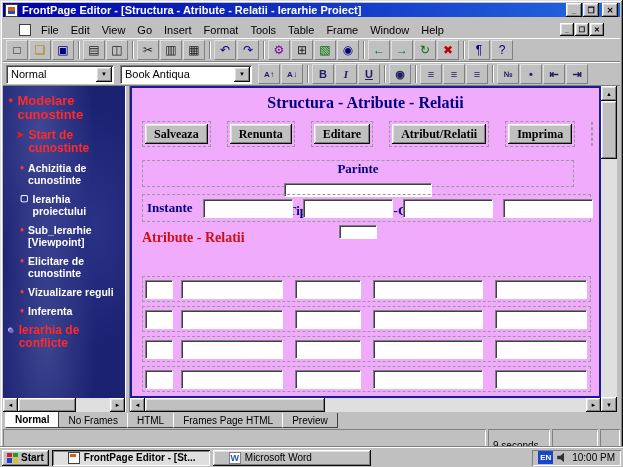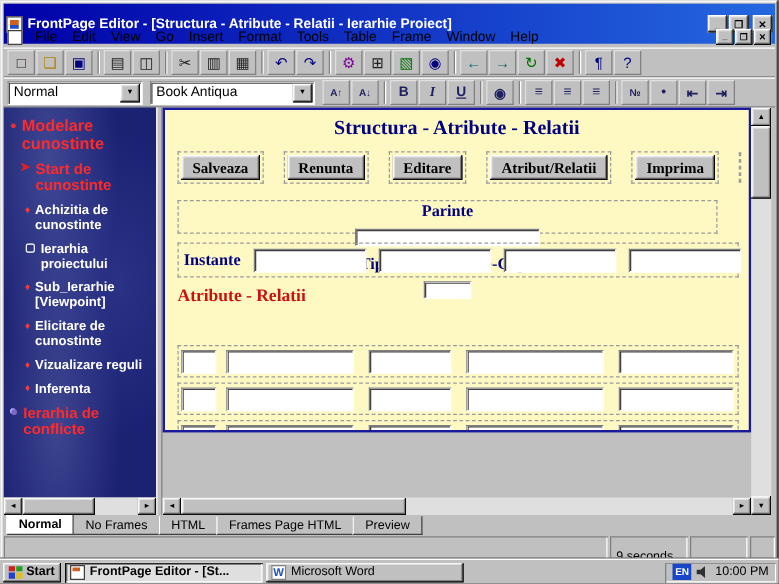--- a/index.html
+++ b/index.html
@@ -11,31 +11,31 @@
   }
   
   .b3 { background:#c0c0c0; box-shadow: inset -1px -1px #0a0a0a, inset 1px 1px #ffffff, inset -2px -2px #808080, inset 2px 2px #dfdfdf; }
   .sunkp { box-shadow: inset 1px 1px #808080, inset -1px -1px #ffffff; }
   .tin { height:19px; background:#fff; border:1px solid #808080; border-right-color:#fff; border-bottom-color:#fff; box-shadow: inset 1px 1px #404040; font-family:"Liberation Sans",sans-serif; font-size:11px; padding:0 2px; }
 
   
   .appwin { position:absolute; left:0; top:0; width:623px; height:448px; background:#c0c0c0;
     box-shadow: inset -1px -1px #0a0a0a, inset 1px 1px #dfdfdf, inset -2px -2px #808080, inset 2px 2px #ffffff; }
 
-  .titlebar { position:absolute; left:3px; top:3px; right:3px; height:32px;
+  .titlebar { position:absolute; left:3px; top:3px; right:3px; height:14px;
     background:linear-gradient(90deg,#0000a8,#2468e0); display:flex; align-items:center; padding:0 2px; }
   .app-ico { width:13px; height:13px; background:#fff; border:1px solid #404040; position:relative; flex:0 0 auto; }
   .app-ico::after { content:""; position:absolute; left:2px; top:2px; width:7px; height:4px; background:#d06020; }
   .app-ico::before { content:""; position:absolute; left:2px; bottom:2px; width:7px; height:3px; background:#2050c8; }
   .title-text { color:#fff; font-weight:bold; font-size:11px; margin-left:4px; flex:1; white-space:nowrap; overflow:hidden; }
   .tb-btns { display:flex; gap:1px; }
   .wbtn { width:16px; height:14px; display:flex; align-items:center; justify-content:center; font-size:8px; font-weight:bold; color:#000; font-family:"Liberation Sans",sans-serif; }
   .wbtn.gap { margin-left:2px; }
 
-  .menubar { position:absolute; left:3px; top:21px; right:3px; height:17px; display:flex; align-items:center; font-size:11px; padding:0 3px; }
+  .menubar { position:absolute; left:3px; top:21px; right:3px; height:17px; display:flex; align-items:center; font-size:11px; padding:0 16px; }
   .mdi-ico { width:12px; height:12px; background:#fff; border:1px solid #404040; margin-right:4px; }
   .menu-item { padding:1px 6px; cursor:default; }
   .menu-right { margin-left:auto; display:flex; gap:1px; }
   .mbtn { width:14px; height:13px; display:flex; align-items:center; justify-content:center; font-size:7px; font-weight:bold; }
 
   .toolbar { position:absolute; left:3px; right:3px; display:flex; align-items:center; padding:0 3px;
     border-top:1px solid #ffffff; border-bottom:1px solid #808080; background:#c0c0c0; }
   .toolbar.t1 { top:38px; height:24px; }
   .toolbar.t2 { top:62px; height:24px; }
   .tbtn { width:22px; height:20px; display:flex; align-items:center; justify-content:center; font-size:12px; color:#1a1a60;
@@ -70,21 +70,21 @@
   .ind1 { margin-left:8px; }
   .blt-dot { color:#e83030; font-size:9px; line-height:13px; }
   .blt-arrow { color:#e02020; font-size:10px; line-height:12px; }
   .blt-diamond { color:#ff3838; font-size:8px; line-height:11px; }
   .blt-page { color:#ffffff; font-size:9px; line-height:11px; }
   .blt-sphere { color:#7a68c8; font-size:11px; line-height:12px; text-shadow: -1px -1px 0 #b8b0ff; }
 
   .divider { position:absolute; left:125px; top:86px; width:5px; height:326px; background:#c0c0c0;
     border-left:1px solid #ffffff; border-right:1px solid #808080; }
 
-  .main-frame { position:absolute; left:130px; top:86px; width:471px; height:260px; background:#fef9c3;
+  .main-frame { position:absolute; left:130px; top:86px; width:471px; height:312px; background:#f0abfc;
     border:2px solid #1a1a9c; overflow:hidden; font-family:"Liberation Serif",serif; }
   .page-title { margin-top:6px; text-align:center; color:#000080; font-size:16px; font-weight:bold; }
   .dash-wrap { border:1px dashed #9a9a9a; padding:2px; display:flex; align-items:center; }
   .btn-row { position:absolute; left:10px; top:32px; right:6px; height:28px; display:flex; align-items:center; gap:16px; }
   .fbtn { height:20px; font-family:"Liberation Serif",serif; font-size:12px; font-weight:bold; color:#000;
     display:flex; align-items:center; padding:0 9px; white-space:nowrap; }
   .dash-box { height:24px; border:1px dashed #9a9a9a; }
   .dash-fill { flex:1; }
   .dash-sm { width:34px; }
 
@@ -132,21 +132,21 @@
   .sp-main { flex:1; }
   .sp-sec { width:62px; }
   .sp-a { width:46px; } .sp-b { width:20px; }
 
   
   .taskbar { position:absolute; left:0; top:447px; width:623px; height:20px; background:#c0c0c0;
     border-top:1px solid #ffffff; box-shadow:0 -1px 0 #808080; display:flex; align-items:center; gap:3px; padding:0 2px; }
   .startbtn { height:16px; display:flex; align-items:center; gap:3px; font-weight:bold; font-size:10px; padding:0 5px; }
   .flag { width:11px; height:10px; display:grid; grid-template-columns:1fr 1fr; grid-template-rows:1fr 1fr; gap:1px; }
   .flag i { display:block; } .flag .f1{background:#d02020;} .flag .f2{background:#20a020;} .flag .f3{background:#2040d0;} .flag .f4{background:#e0c020;}
-  .taskbtn { height:16px; width:158px; display:flex; align-items:center; gap:4px; font-size:10px; padding:0 4px; overflow:hidden; white-space:nowrap; }
+  .taskbtn { height:16px; width:158px; display:flex; align-items:center; gap:4px; font-size:10px; padding:0 16px; overflow:hidden; white-space:nowrap; }
   .taskbtn.active { box-shadow: inset 1px 1px #0a0a0a, inset -1px -1px #ffffff, inset 2px 2px #808080; background:#dfdfdf; font-weight:bold; }
   .task-ico { width:12px; height:12px; background:#fff; border:1px solid #404040; flex:0 0 auto; position:relative; }
   .task-ico::after { content:""; position:absolute; left:1px; top:1px; width:6px; height:3px; background:#d06020; }
   .w-ico { width:12px; height:12px; background:#fff; border:1px solid #808080; color:#2050c8; font-weight:bold; font-size:9px; line-height:11px; text-align:center; flex:0 0 auto; }
   .tray { margin-left:auto; height:16px; display:flex; align-items:center; gap:4px; padding:0 6px; font-size:10px; }
   .lang { width:15px; height:13px; background:#1846c8; color:#fff; font-size:8px; font-weight:bold; display:flex; align-items:center; justify-content:center; }
   .spk { width:11px; height:10px; background:#303030; clip-path:polygon(0 32%,30% 32%,62% 2%,62% 98%,30% 68%,0 68%); }
   .clock { color:#000; }
 </style>
 </head>

